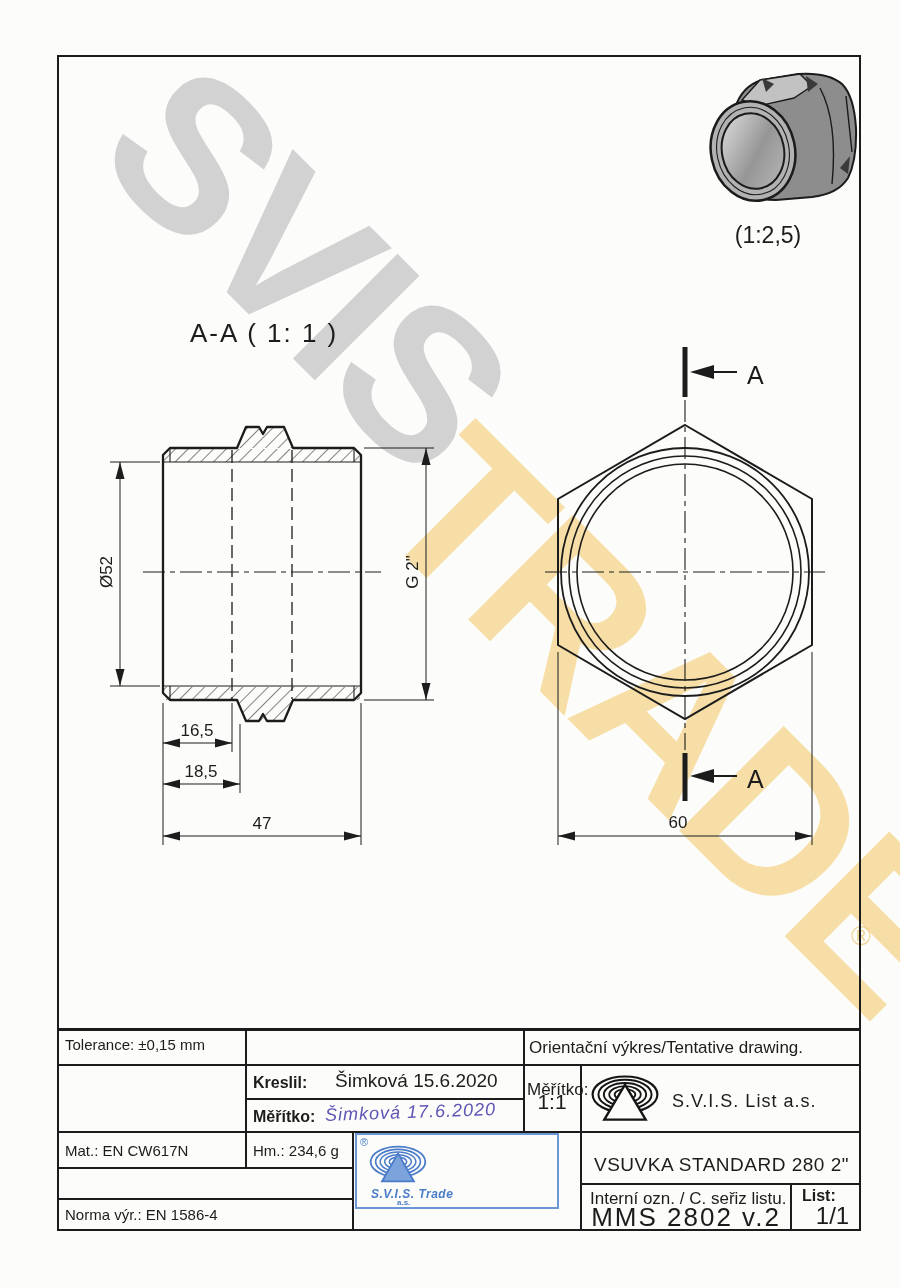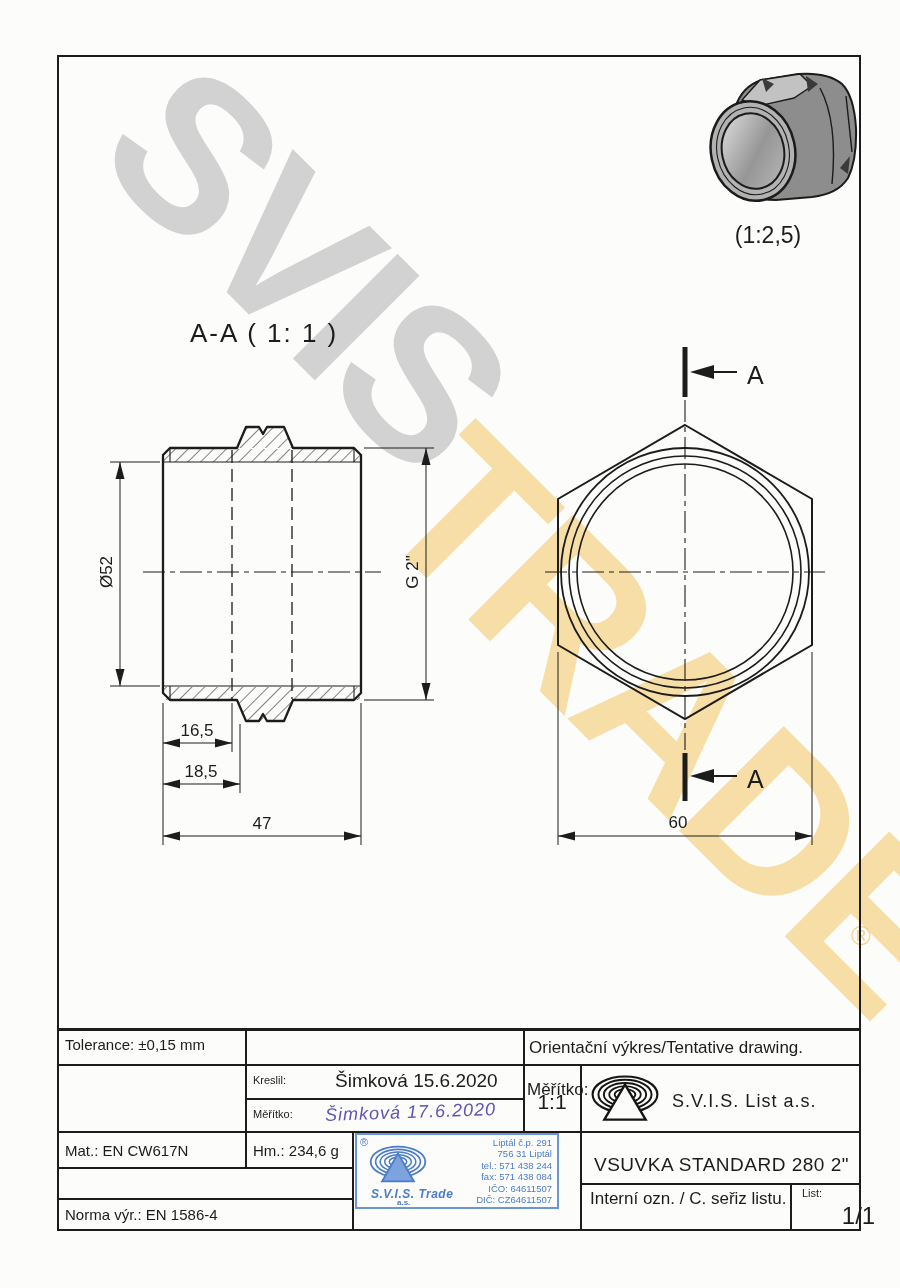--- a/index.html
+++ b/index.html
@@ -19,21 +19,21 @@
          border:2.5px solid #1c1c1c;box-sizing:border-box;}
   svg.canvas{position:absolute;left:0;top:0;}
   svg text{fill:#1c1c1c;}
   .dimtxt{font-family:"Liberation Sans",sans-serif;font-size:17px;}
   .bigtxt{font-family:"Liberation Sans",sans-serif;font-size:26px;letter-spacing:2px;}
   
   .titleblock{position:absolute;left:57px;top:1028px;width:804px;height:203px;font-size:15px;}
   .tl{position:absolute;background:#1c1c1c;}
   .cell-txt{position:absolute;white-space:nowrap;}
   .lbl-sm{font-size:17px;}
-  .lbl-md{font-size:11px;}
+  .lbl-md{font-size:16px;font-weight:bold;}
   .val-lg{font-size:19px;}
   .sig{font-style:italic;color:#5d55b5;font-size:18px;letter-spacing:1px;transform:rotate(-2deg);}
   .center{text-align:center;}
   
   .stamp{position:absolute;left:298px;top:105px;width:204px;height:76px;
          border:2px solid #6b96d6;color:#4a7cc9;box-sizing:border-box;}
   .stamp-reg{position:absolute;left:3px;top:1px;font-size:11px;}
   .stamp-addr{position:absolute;right:5px;top:2px;text-align:right;font-size:9.5px;line-height:11.4px;}
   .stamp-co{position:absolute;left:14px;top:52px;font-size:12px;font-weight:bold;font-style:italic;letter-spacing:.5px;}
   .stamp-as{position:absolute;left:40px;top:63px;font-size:8px;font-weight:bold;}
@@ -205,32 +205,25 @@
     <div class="stamp">
       <span class="stamp-reg">®</span>
       <svg width="62" height="44" style="position:absolute;left:10px;top:7px" viewBox="0 0 80 58">
         <ellipse cx="40" cy="26" rx="36" ry="20" fill="none" stroke="#4a7cc9" stroke-width="2.4"></ellipse>
         <ellipse cx="40" cy="26" rx="29.5" ry="16.3" fill="none" stroke="#4a7cc9" stroke-width="2.2"></ellipse>
         <ellipse cx="40" cy="26" rx="23.5" ry="12.8" fill="none" stroke="#4a7cc9" stroke-width="2"></ellipse>
         <ellipse cx="40" cy="26" rx="17.5" ry="9.3" fill="none" stroke="#4a7cc9" stroke-width="2"></ellipse>
         <ellipse cx="40" cy="26" rx="11.5" ry="6" fill="none" stroke="#4a7cc9" stroke-width="2"></ellipse>
         <polygon points="40,15 19,52 61,52" fill="#7da3dd" stroke="#4a7cc9" stroke-width="2.4"></polygon>
       </svg>
-      <div class="stamp-addr">
-        <div>Liptál č.p. 291</div>
-        <div>756 31 Liptál</div>
-        <div>tel.: 571 438 244</div>
-        <div>fax: 571 438 084</div>
-        <div>IČO: 64611507</div>
-        <div>DIČ: CZ64611507</div>
-      </div>
       <span class="stamp-co">S.V.I.S. Trade</span>
       <span class="stamp-as">a.s.</span>
     </div>
 
     <span class="cell-txt center" style="left:525px;top:126px;width:279px;font-size:19px;letter-spacing:.5px">VSUVKA STANDARD 280 2"</span>
 
     <span class="cell-txt lbl-sm" style="left:533px;top:161px">Interní ozn. / C. seřiz listu.</span>
+    <span class="cell-txt center" style="left:525px;top:174px;width:208px;font-size:26px;letter-spacing:2px">MMS 2802 v.2</span>
     <span class="cell-txt lbl-md" style="left:745px;top:159px">List:</span>
-    <span class="cell-txt center" style="left:761px;top:174px;width:81px;font-size:24px">1/1</span>
+    <span class="cell-txt center" style="left:735px;top:174px;width:81px;font-size:24px">1/1</span>
   </div>
 
 </div>
 
 </body></html>

